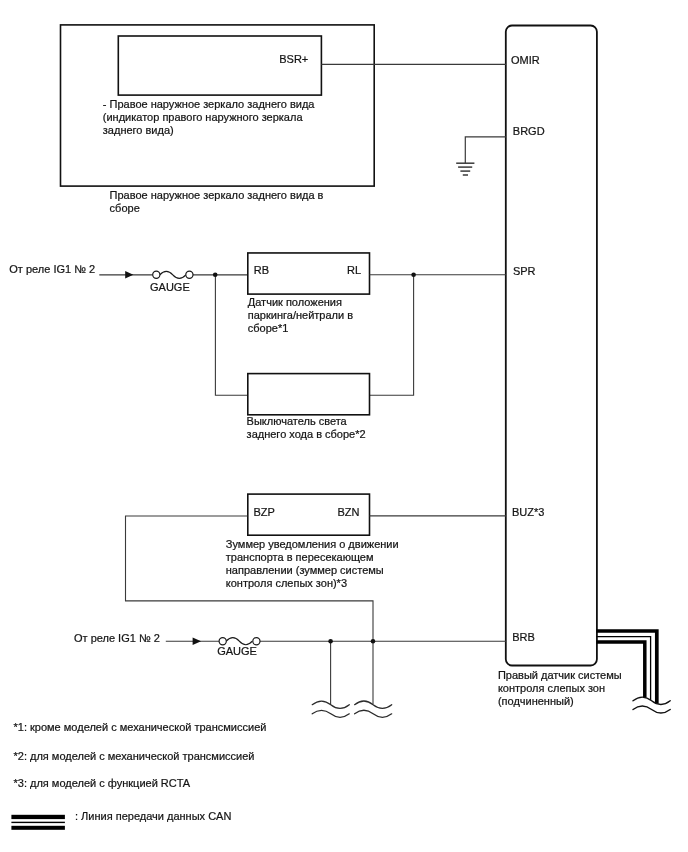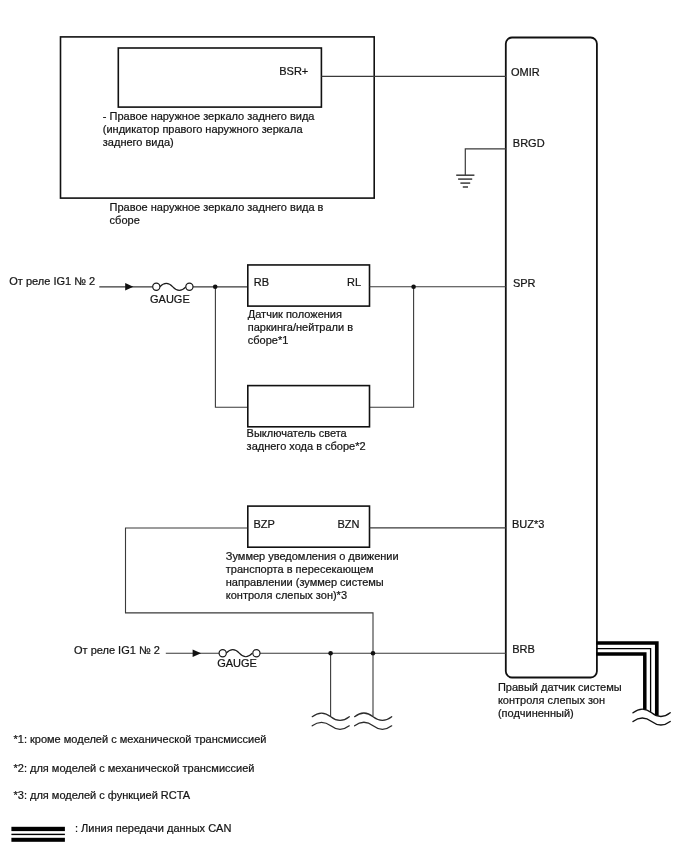--- a/index.html
+++ b/index.html
@@ -1,18 +1,18 @@
 <!DOCTYPE html>
 <html><head>
 <meta charset="utf-8">
 <title>Wiring Diagram</title>
 <style>
   html,body{margin:0;padding:0;background:#ffffff;}
   body{width:688px;height:852px;overflow:hidden;font-family:"Liberation Sans",sans-serif;color:#000;}
-  #sheet{position:relative;width:688px;height:832px;background:#fff;margin-top:12px;}
+  #sheet{position:relative;width:688px;height:832px;background:#fff;}
   svg{display:block;shape-rendering:geometricPrecision;}
   text{-webkit-font-smoothing:antialiased;}
   .t{font-family:"Liberation Sans",sans-serif;font-size:11px;fill:#141414;stroke:#141414;stroke-width:0.22px;paint-order:stroke fill;}
 </style>
 </head>
 <body>
 
 <div id="sheet">
  <svg width="688" height="852" viewBox="0 0 688 852">
 

